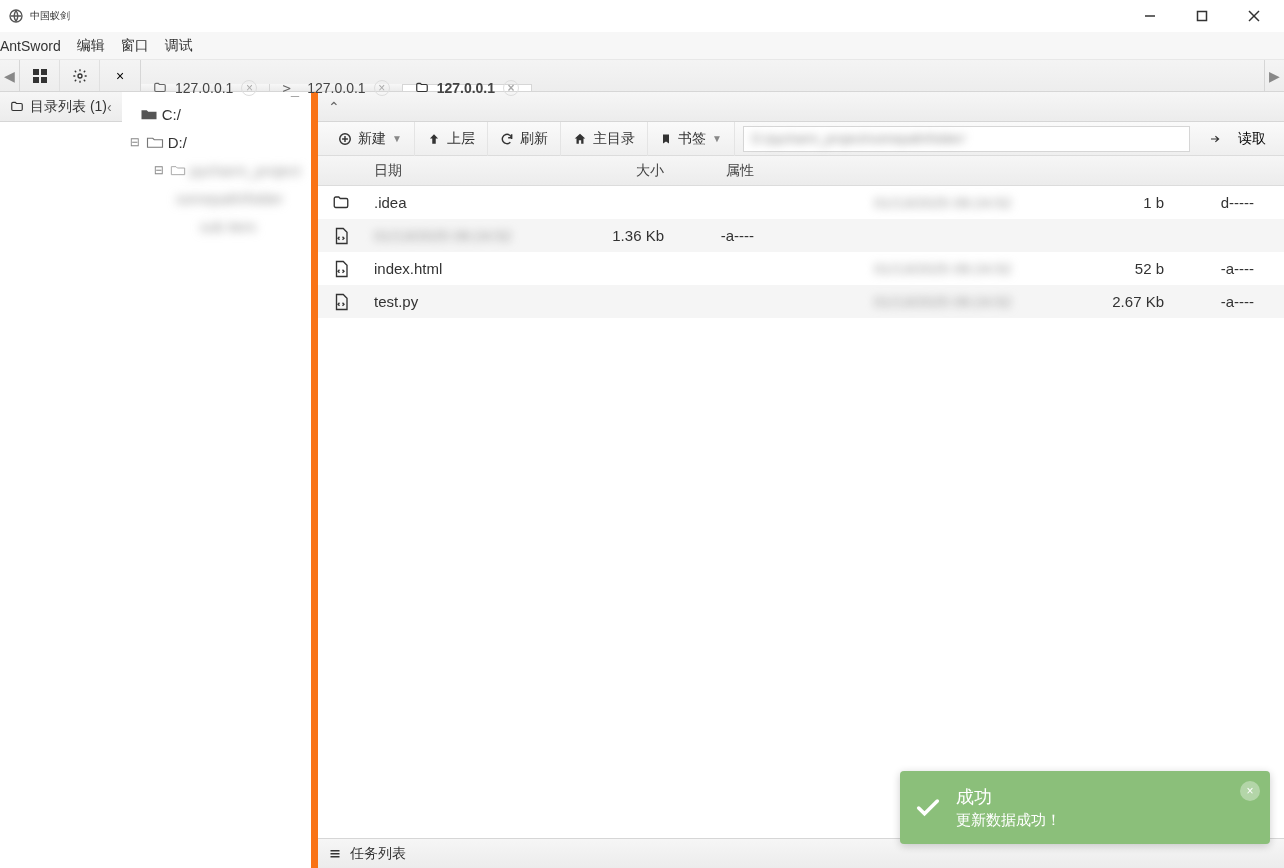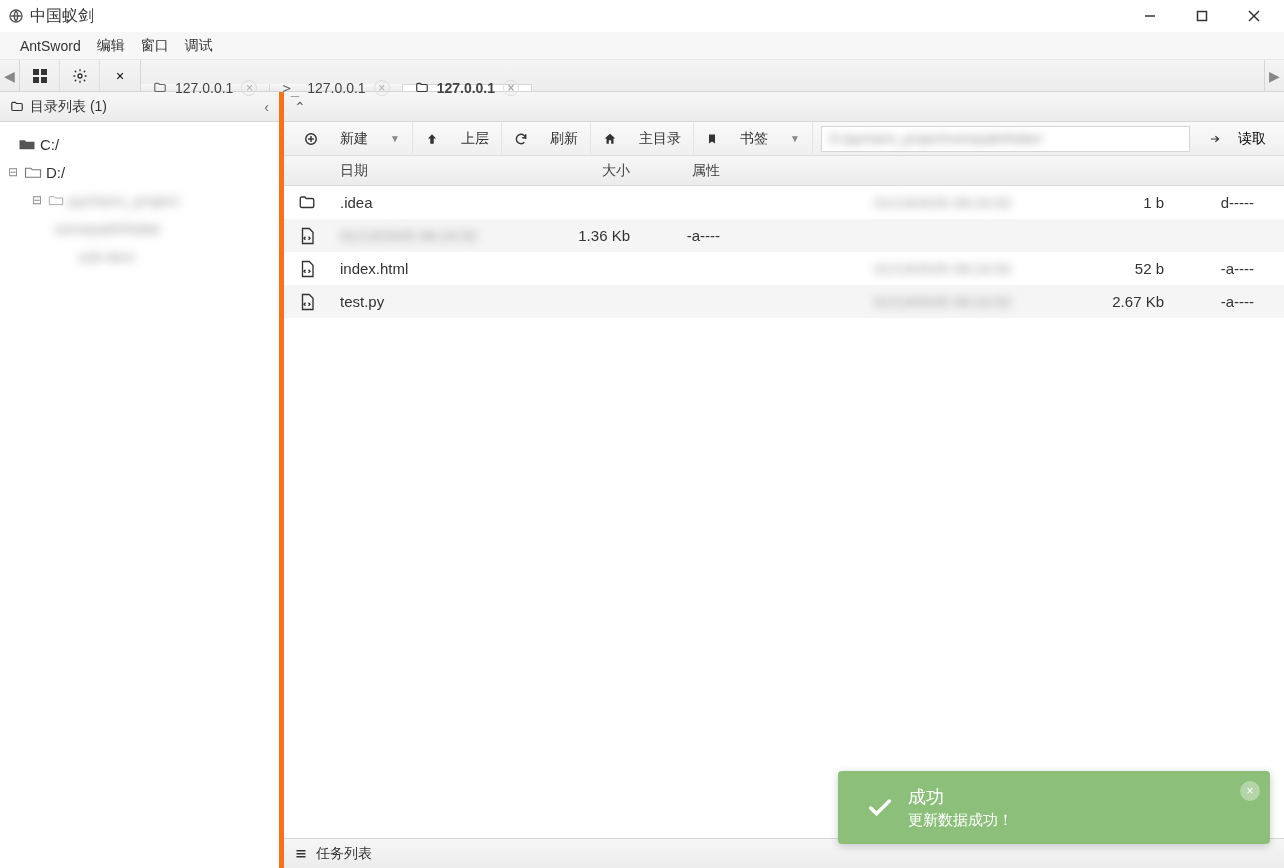--- a/index.html
+++ b/index.html
@@ -1,60 +1,60 @@
 <!DOCTYPE html>
 <html><head>
 <meta charset="utf-8">
 <style>
 * { margin: 0; padding: 0; box-sizing: border-box; font-family: "Microsoft YaHei", Arial, sans-serif; }
 body { width: 1284px; height: 868px; background: #fff; overflow: hidden; position: relative; font-size: 14px; }
 
 
 .titlebar { height: 32px; display: flex; align-items: center; padding: 0 8px; background: #fff; }
 .titlebar .app-icon { width: 16px; height: 16px; margin-right: 6px; color: #555; }
-.titlebar .title { flex: 1; font-size: 16px; color: #333; }
+.titlebar .title { flex: 1; font-size: 10px; color: #333; }
 .titlebar .win-btns { display: flex; gap: 24px; margin-right: 8px; }
 .titlebar .win-btn { width: 28px; height: 28px; display: flex; align-items: center; justify-content: center; color: #333; }
 
 
-.menubar { height: 28px; display: flex; align-items: center; padding: 0 20px; gap: 16px; background: #f7f7f7; border-bottom: 1px solid #e8e8e8; font-size: 14px; color: #333; }
+.menubar { height: 28px; display: flex; align-items: center; padding: 0 0; gap: 16px; background: #f7f7f7; border-bottom: 1px solid #e8e8e8; font-size: 14px; color: #333; }
 .menubar span { cursor: default; }
 
 
 .tabstrip { height: 32px; background: linear-gradient(#f4f4f4, #ededed); border-bottom: 1px solid #d6d6d6; display: flex; align-items: stretch; position: relative; }
 .tabstrip .left-tools { display: flex; align-items: stretch; border-right: 1px solid #d6d6d6; }
 .tabstrip .tool-cell { width: 40px; display: flex; align-items: center; justify-content: center; border-right: 1px solid #e0e0e0; }
 .tabstrip .tool-cell:last-child { border-right: none; }
 .tabstrip .tab { display: flex; align-items: center; padding: 0 12px; gap: 8px; border-right: 1px solid #d6d6d6; background: linear-gradient(#f7f7f7,#ececec); color: #444; font-size: 14px; margin-top: 24px; }
 .tabstrip .tab.active { background: #fff; font-weight: bold; border-top: 1px solid #d6d6d6; }
 .tabstrip .tab .close-x { color: #aaa; font-size: 12px; border: 1px solid #ddd; border-radius: 50%; width: 16px; height: 16px; display: flex; align-items: center; justify-content: center; }
 .tabstrip .nav-left, .tabstrip .nav-right { width: 20px; display:flex; align-items:center; justify-content:center; border-left:1px solid #d6d6d6; color:#888; }
 .tabstrip .nav-left { border-left:none; border-right:1px solid #d6d6d6; }
 .tabstrip .spacer { flex: 1; }
 
 
 .main { display: flex; height: calc(868px - 32px - 28px - 32px); }
 
 
-.left-panel { width: 284px; border-right: 5px solid #f97316; display: flex; flex-direction: column; background: #fff; }
+.left-panel { width: 318px; border-right: 7px solid #f97316; display: flex; flex-direction: row; background: #fff; }
 .panel-header { height: 30px; background: linear-gradient(#f6f6f6,#ececec); border-bottom: 1px solid #d6d6d6; display: flex; align-items: center; padding: 0 10px; font-size: 14px; color: #333; }
 .panel-header .flex1 { flex: 1; display: flex; align-items:center; gap:6px; }
 .panel-header .collapse-icon { color:#666; }
 
 .tree { padding: 8px 6px; font-size: 15px; color: #333; }
 .tree-row { display: flex; align-items: center; height: 28px; gap: 4px; }
 .tree-indent { display:inline-block; }
 .tree .twisty { width: 14px; text-align: center; color: #888; font-size: 12px; }
 .tree .drive-icon { color:#555; }
 .blur { filter: blur(5px); color: #999; }
 
 
 .right-panel { flex: 1; display: flex; flex-direction: column; }
 .toolbar { height: 34px; background: linear-gradient(#fafafa,#efefef); border-bottom: 1px solid #dcdcdc; display: flex; align-items: center; padding: 0 8px; gap: 0; }
-.toolbar .btn { display: flex; align-items: center; gap: 22px; padding: 0 12px; height: 34px; color: #333; font-size: 14px; border-right: 1px solid #e4e4e4; }
+.toolbar .btn { display: flex; align-items: center; gap: 6px; padding: 0 12px; height: 34px; color: #333; font-size: 14px; border-right: 1px solid #e4e4e4; }
 .toolbar .path-input { flex: 1; margin: 0 8px; height: 26px; border: 1px solid #d6d6d6; background: #fff; padding: 0 8px; display:flex; align-items:center; }
 .toolbar .path-input .blur-text { filter: blur(4px); color:#888; font-size:13px; }
 .toolbar .read-btn { display:flex; align-items:center; gap:16px; padding: 0 10px; }
 
 
 .table-head { height: 30px; background: linear-gradient(#f6f6f6,#ececec); border-bottom: 1px solid #dcdcdc; display: flex; align-items: center; font-size: 14px; color: #444; }
 .col { padding: 0 10px; }
 .col-icon { width: 46px; }
 .col-name { flex: 1; }
 .col-date { width: 190px; }
@@ -65,21 +65,21 @@
 .row { height: 33px; display: flex; align-items: center; font-size: 15px; color: #333; }
 .row:nth-child(even) { background: #f5f5f5; }
 .row .col-icon { display:flex; align-items:center; justify-content:center; }
 .row .col-date span { filter: blur(4px); color:#999; }
 .file-icon-svg { width:18px; height:18px; }
 
 
 .tasklist { height: 30px; background: linear-gradient(#f6f6f6,#ececec); border-top: 1px solid #d6d6d6; display:flex; align-items:center; padding: 0 10px; gap:8px; font-size:14px; color:#333; }
 
 
-.toast { position: absolute; right: 14px; bottom: 24px; width: 432px; background: #8bbf7a; color: #fff; border-radius: 4px; box-shadow: 0 2px 8px rgba(0,0,0,0.2); padding: 14px 28px; display:flex; align-items:center; gap:14px; }
+.toast { position: absolute; right: 14px; bottom: 24px; width: 370px; background: #8bbf7a; color: #fff; border-radius: 4px; box-shadow: 0 2px 8px rgba(0,0,0,0.2); padding: 14px 14px; display:flex; align-items:center; gap:14px; }
 .toast .check { width:28px; height:28px; }
 .toast .txt-title { font-size: 18px; font-weight: 500; }
 .toast .txt-sub { font-size: 15px; margin-top: 2px; }
 .toast .close { position:absolute; right:10px; top:10px; width:20px; height:20px; border-radius:50%; background: rgba(255,255,255,0.35); color:#fff; display:flex; align-items:center; justify-content:center; font-size:12px; }
 
 svg { display:block; }
 </style>
 </head>
 <body>
 

